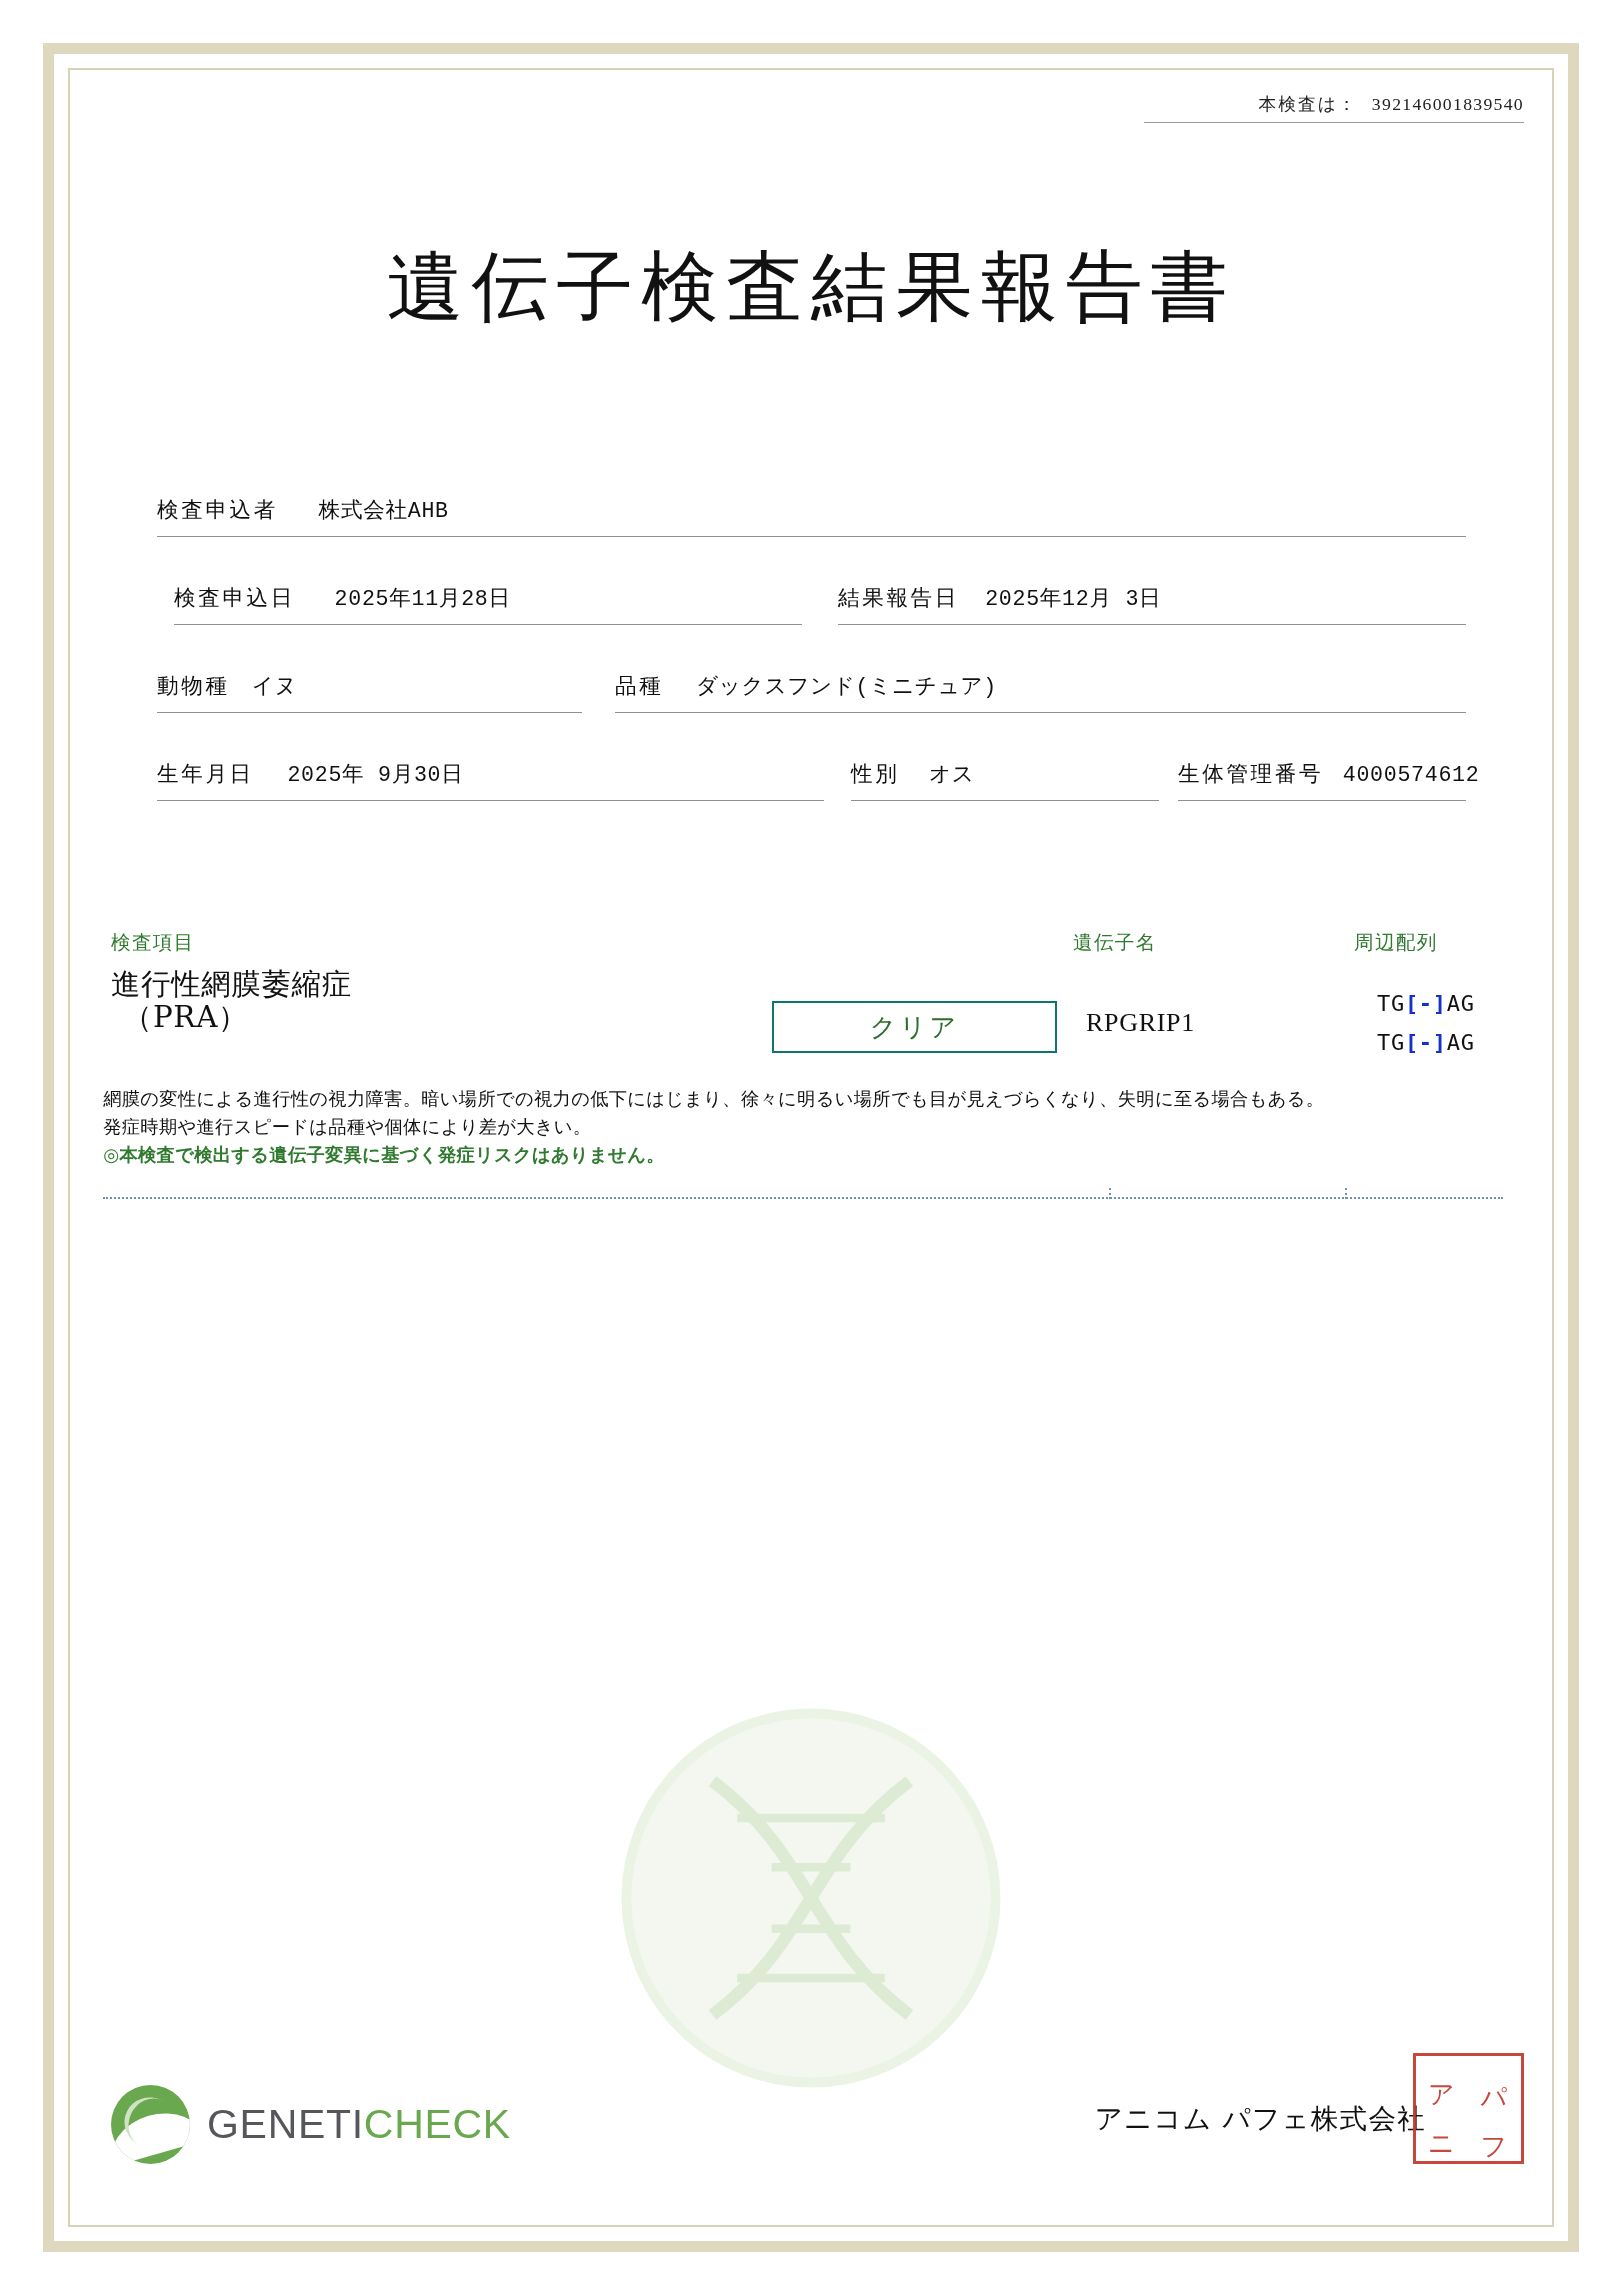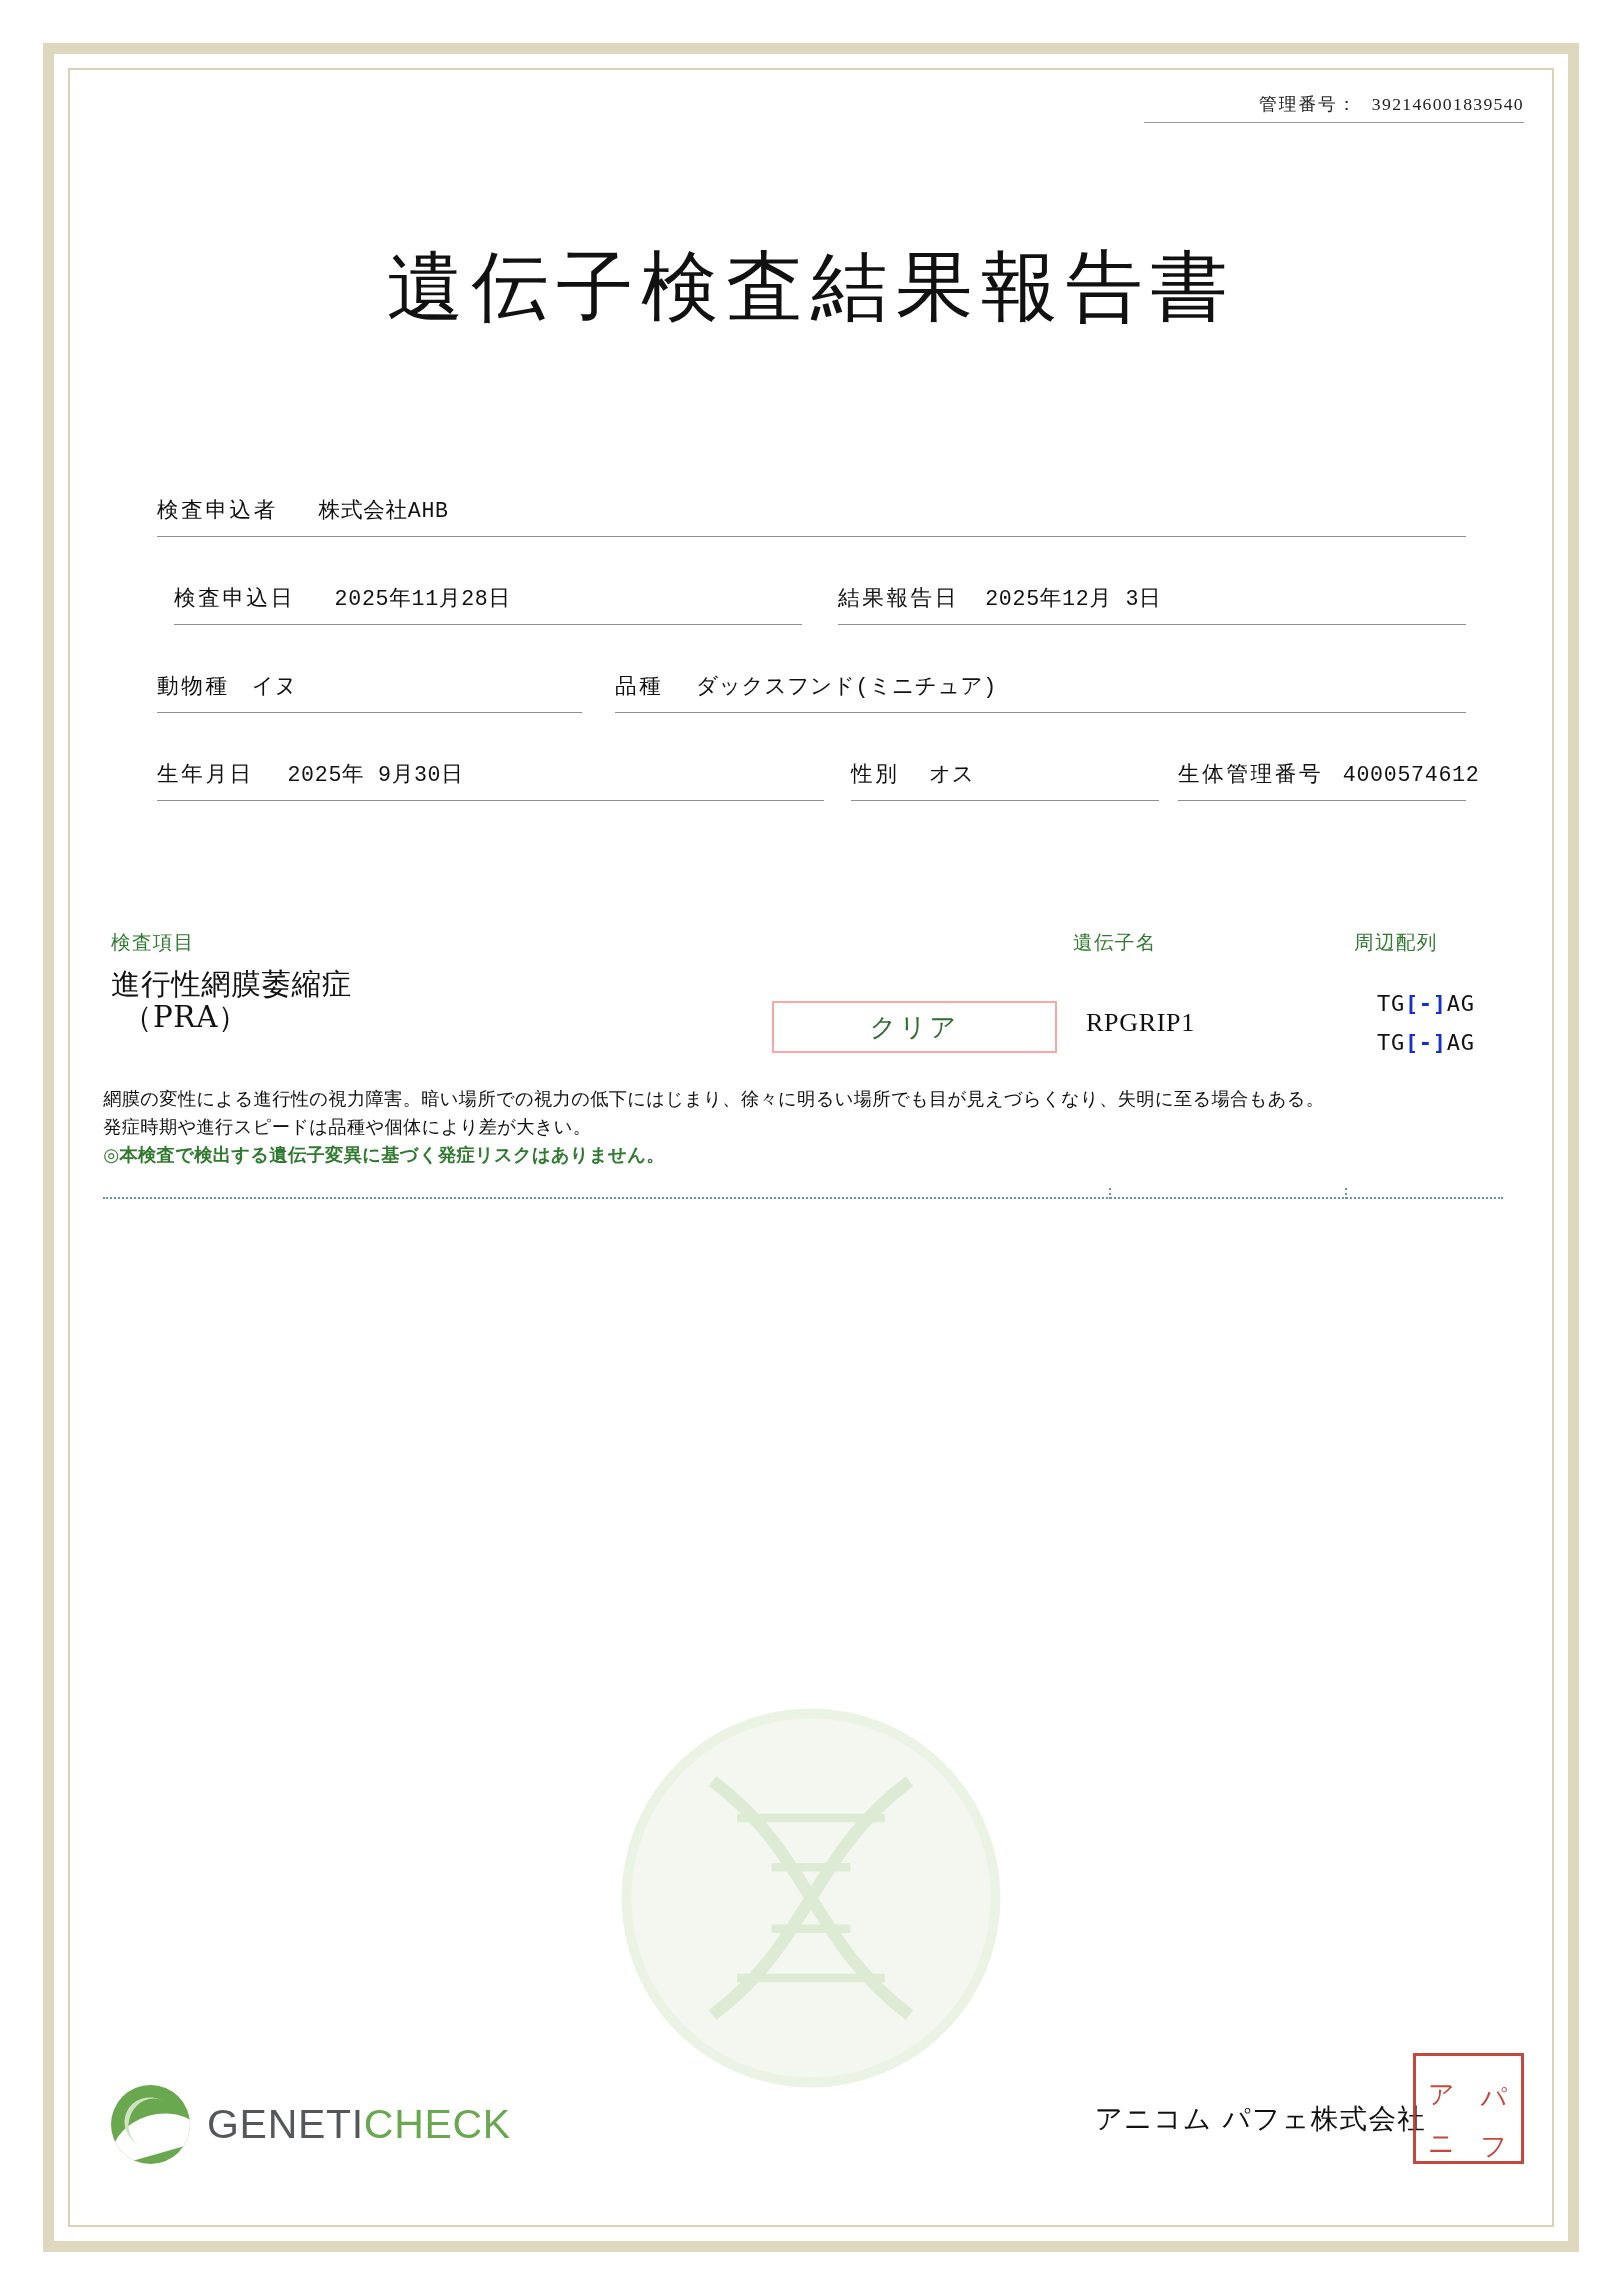--- a/index.html
+++ b/index.html
@@ -153,21 +153,21 @@
     font-family: "DejaVu Serif", "Liberation Serif", serif;
   }
   .disease-name .sub { display: block; padding-left: 11.8px; }
 
   .result-box {
     position: absolute;
     top: 916px;
     left: 674px;
     width: 281px;
     height: 48px;
-    border: 2px solid #fca5a5;
+    border: 2px solid #0f766e;
     display: flex;
     align-items: center;
     justify-content: center;
     font-size: 26px;
     letter-spacing: 3.3px;
     color: #2c6e2c;
     font-family: "DejaVu Serif", "Liberation Serif", serif;
   }
 
   .gene-name {
@@ -349,21 +349,21 @@
 </head>
 <body>
 
 <div id="page">
   <div class="frame-outer"></div>
   <div class="frame-inner"></div>
 
   <div class="content">
 
     <div class="ctrl-row">
-      <span class="ctrl-label">管理番号：</span><span class="ctrl-value">392146001839540</span>
+      <span class="ctrl-label">本検査は：</span><span class="ctrl-value">392146001839540</span>
     </div>
 
     <div class="title">遺伝子検査結果報告書</div>
 
     <div class="info">
 
       <div class="irow">
         <div class="fld" style="left:0; width:1309px;">
           <span class="lab">検査申込者</span>
           <span class="val" style="margin-left:38px;">株式会社AHB</span>

